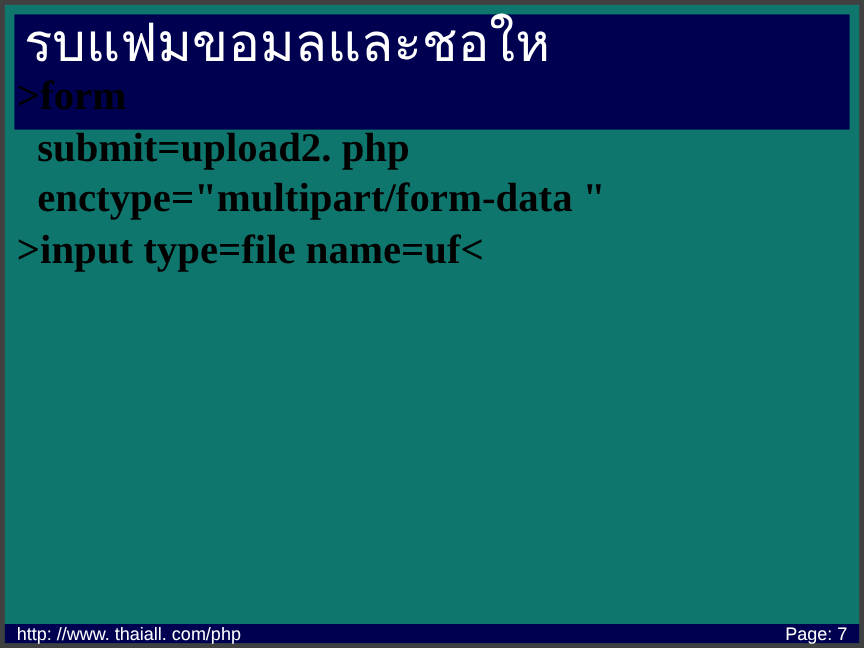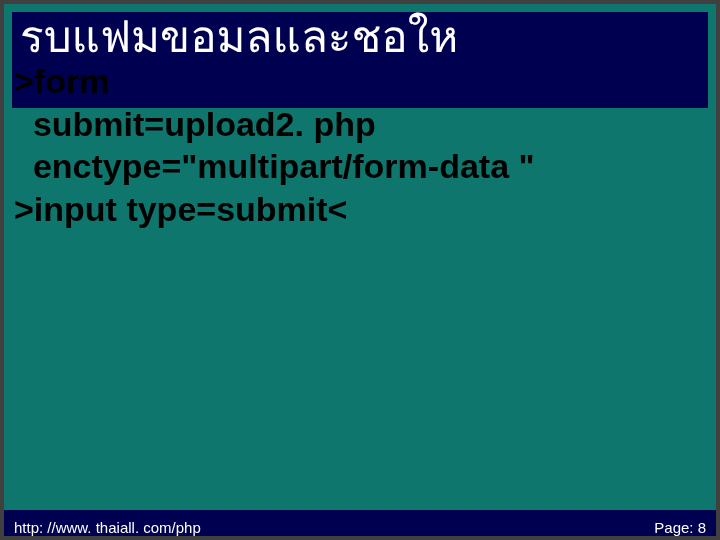--- a/index.html
+++ b/index.html
@@ -37,58 +37,58 @@
   .title-l2 {
     display: inline-block;
     margin-left: 155px;
     letter-spacing: 0px;
   }
   .code-block {
     position: absolute;
     top: 56px;
     left: 10px;
     right: 10px;
-    font-family: Liberation Sans, sans-serif;
+    font-family: Liberation Serif, serif;
     font-size: 34px;
     font-weight: bold;
     color: #000;
     line-height: 1.25;
     z-index: 2;
   }
   .code-line { white-space: pre; }
   .footer {
     position: absolute;
     left: 0;
     right: 0;
     bottom: 0;
-    height: 26px;
+    height: 16px;
     background: #000050;
     color: #fff;
     font-family: Arial, sans-serif;
     font-size: 15px;
     display: flex;
     justify-content: space-between;
-    align-items: flex-end;
+    align-items: flex-start;
     padding: 0 10px;
   }
 </style>
 </head>
 <body>
 
 <div class="slide">
 
   <div class="title-bar">
     <span class="title-l1">รบแฟมขอมลและชอให</span>
   </div>
 
   <div class="code-block">
     <div class="code-line">&gt;form</div>
     <div class="code-line">  submit=upload2. php</div>
     <div class="code-line">  enctype="multipart/form-data "</div>
-    <div class="code-line">&gt;input type=submit&lt;</div>
+    <div class="code-line">&gt;input type=file name=uf&lt;</div>
   </div>
 
   <div class="footer">
     <span>http: //www. thaiall. com/php</span>
-    <span>Page: 8</span>
+    <span>Page: 7</span>
   </div>
 
 </div>
 
 </body></html>

